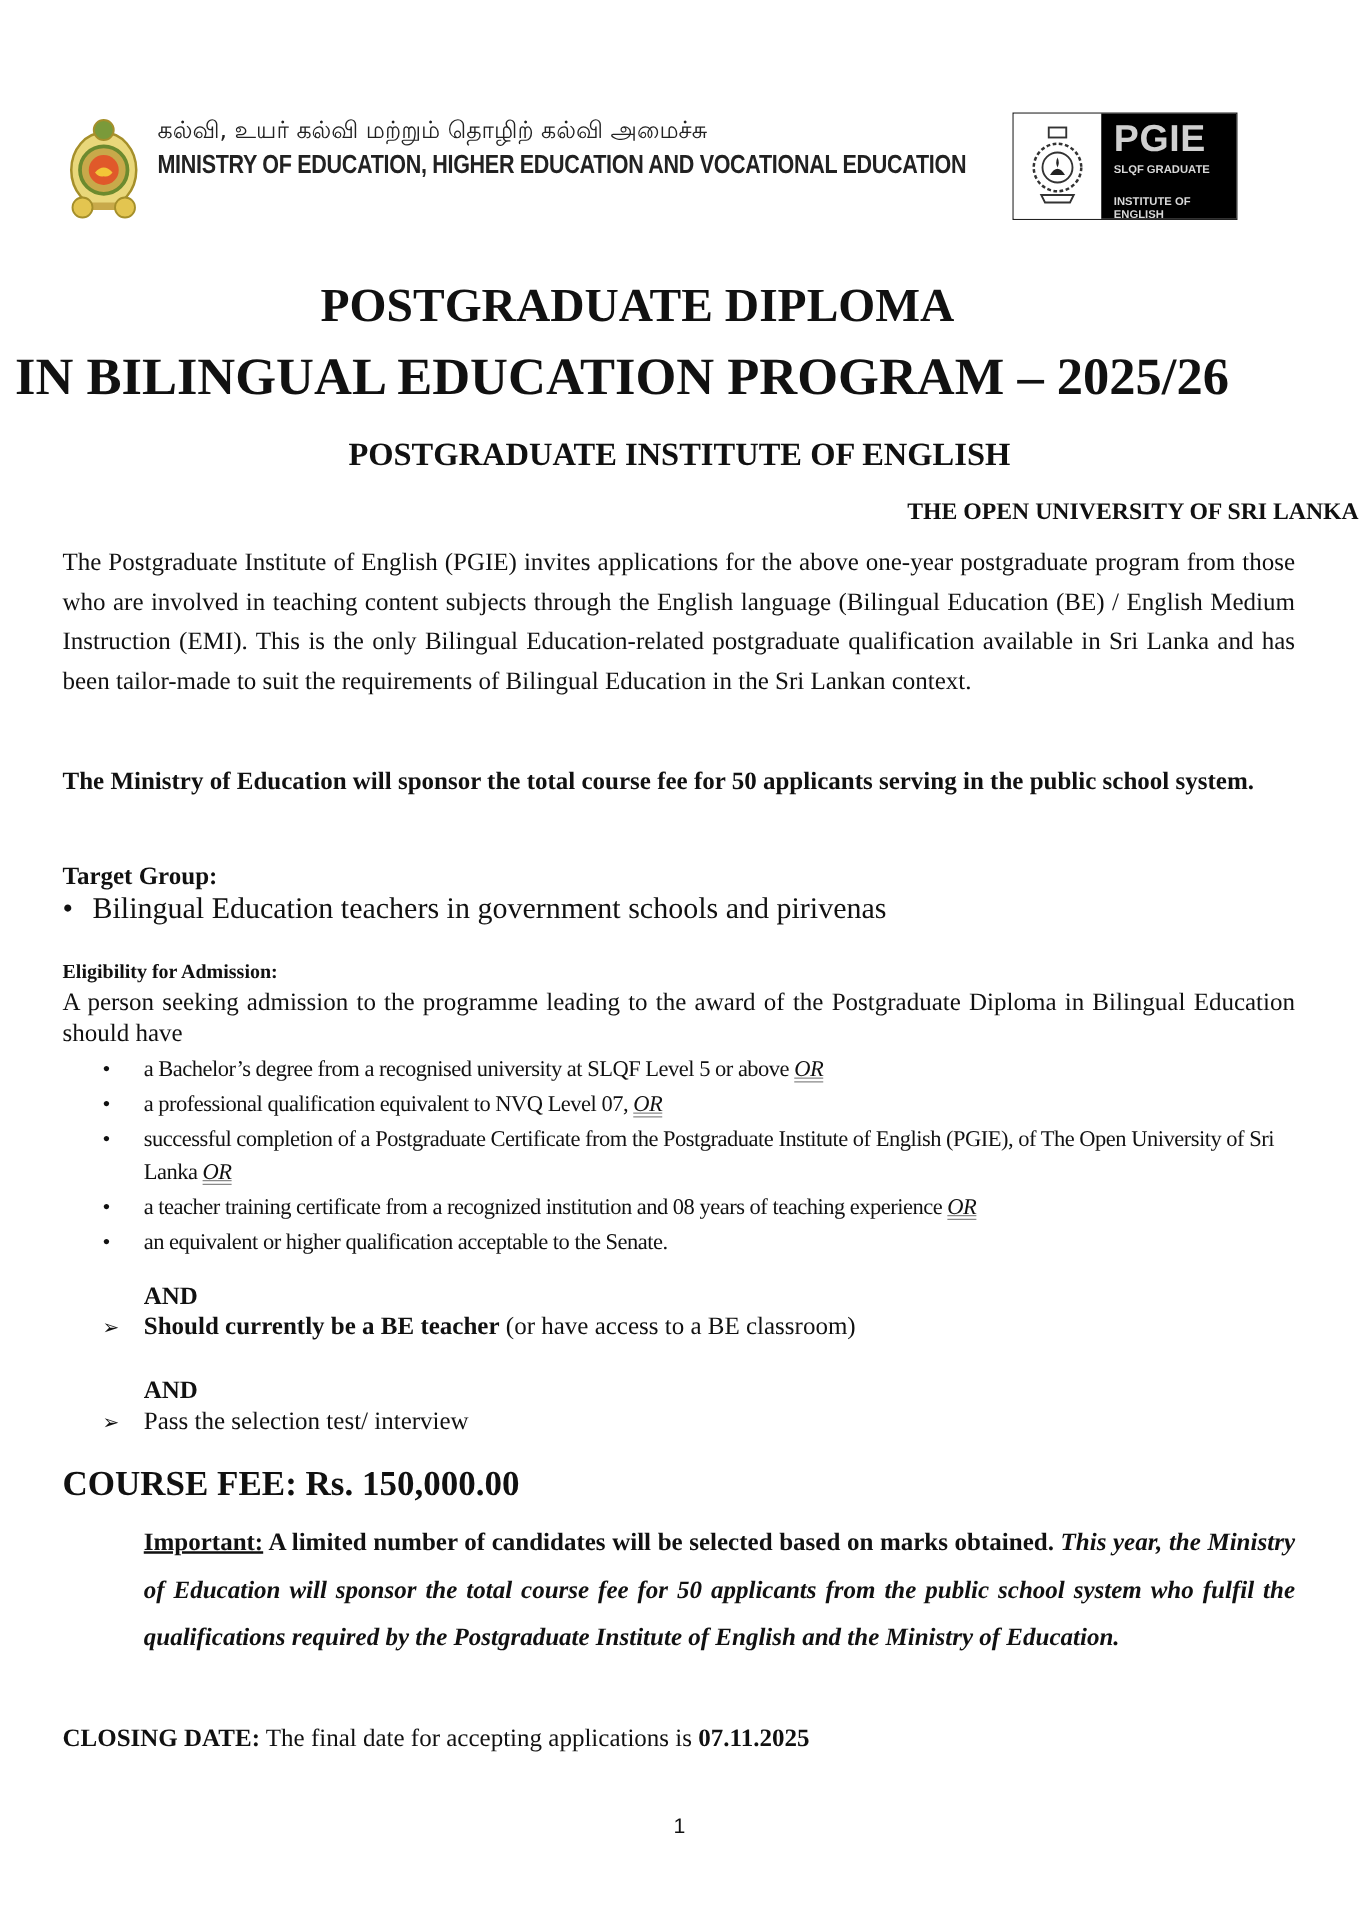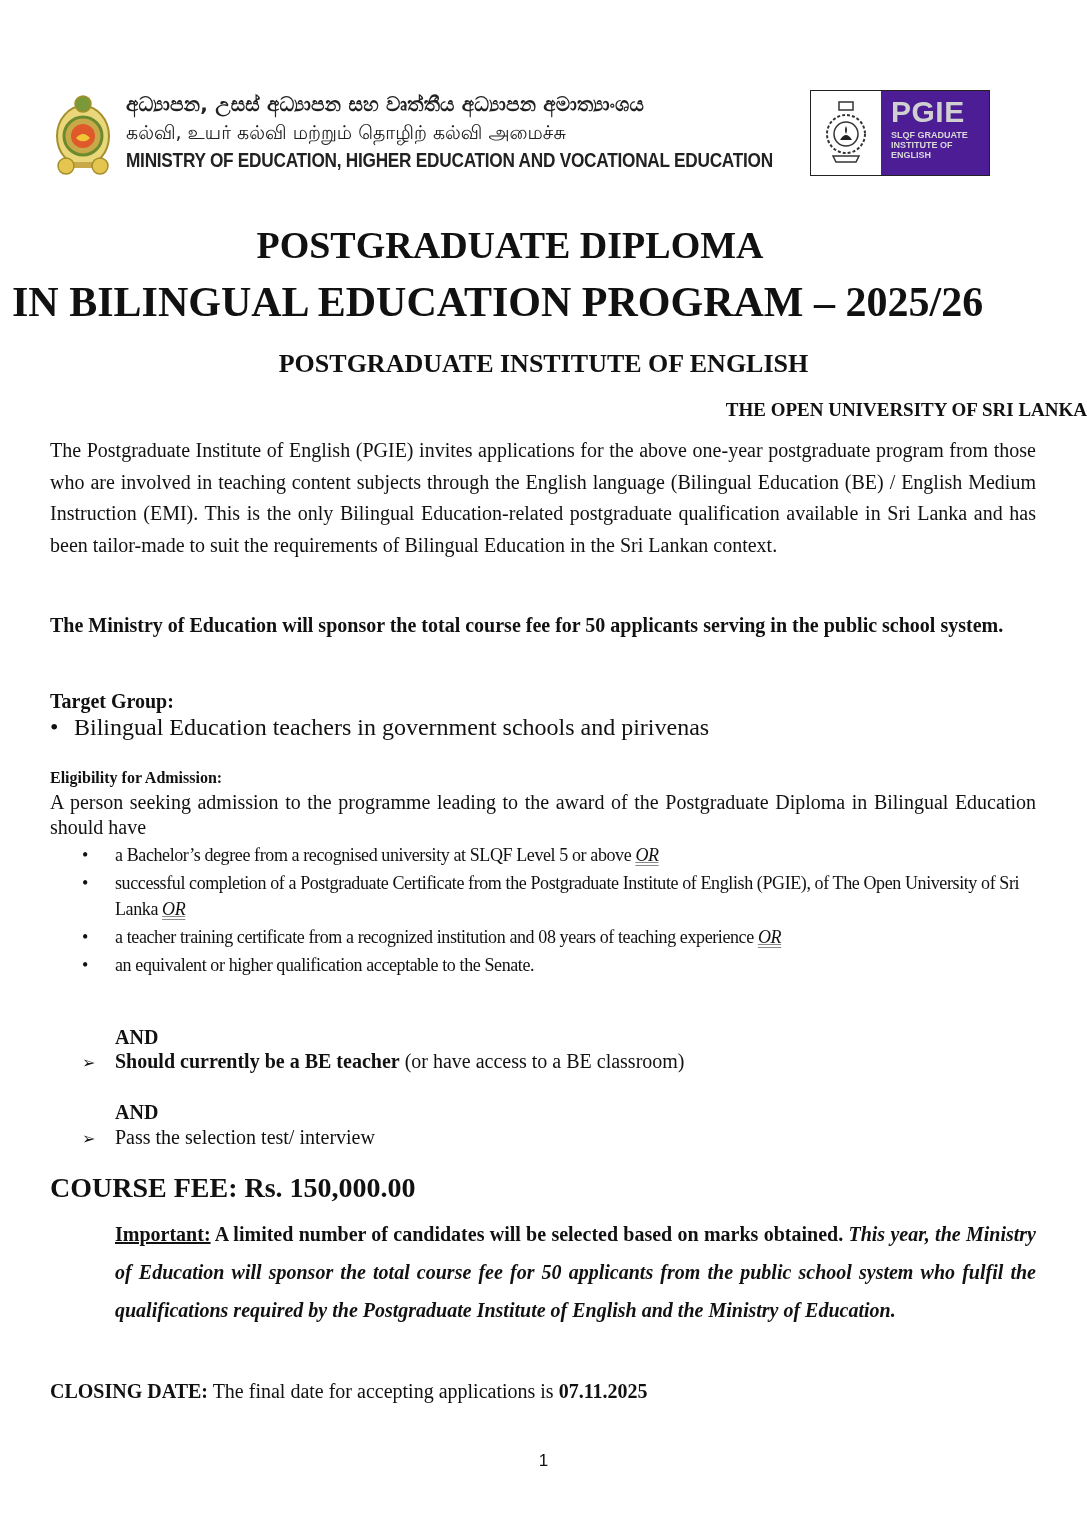--- a/index.html
+++ b/index.html
@@ -11,21 +11,21 @@
 
   
   .emblem { left: 54px; top: 92px; width: 58px; height: 84px; }
   .ministry { left: 126px; top: 90px; width: 610px; }
   .ministry .si { font-family: "DejaVu Sans", sans-serif; font-size: 20px; font-weight: bold; line-height: 28px; color: #222; white-space: nowrap; letter-spacing: 0.2px; }
   .ministry .ta { font-family: "DejaVu Sans", sans-serif; font-size: 19px; line-height: 28px; color: #222; white-space: nowrap; }
   .ministry .en { font-family: "Liberation Sans", sans-serif; font-size: 21px; font-weight: bold; line-height: 28px; color: #222; white-space: nowrap; transform: scaleX(0.82); transform-origin: left; letter-spacing: -0.3px; }
 
   .pgie { left: 810px; top: 90px; width: 180px; height: 86px; border: 1.5px solid #222; display: flex; box-sizing: border-box; }
   .pgie .crest { width: 70px; background: #fff; display: flex; align-items: center; justify-content: center; }
-  .pgie .dark { flex: 1; background: #4c1d95; color: #cfcfcf; font-family: "Liberation Sans", sans-serif; padding: 6px 0 0 10px; }
+  .pgie .dark { flex: 1; background: #000000; color: #cfcfcf; font-family: "Liberation Sans", sans-serif; padding: 6px 0 0 10px; }
   .pgie .big { font-size: 30px; font-weight: bold; line-height: 30px; color: #d0d0d0; letter-spacing: 0.5px; }
   .pgie .small { font-size: 9px; font-weight: bold; line-height: 10px; color: #d8d8d8; margin-top: 3px; }
 
   
   .t1 { left: 0; width: 1020px; top: 223px; text-align: center; font-size: 38px; font-weight: bold; line-height: 44px; }
   .t2 { left: 12px; width: 1087px; top: 280px; text-align: left; font-size: 42px; font-weight: bold; line-height: 44px; }
   .t3 { left: 0; width: 1087px; top: 348px; text-align: center; font-size: 26px; font-weight: bold; line-height: 32px; }
   .t4 { left: 0; width: 1087px; top: 398px; text-align: right; font-size: 19px; font-weight: bold; line-height: 24px; }
 
   .para { left: 50px; width: 986px; top: 435px; font-size: 20px; line-height: 31.5px; text-align: justify; }
@@ -70,40 +70,39 @@
     <circle cx="29" cy="44" r="19" fill="#c8a94a" stroke="#6c8a2e" stroke-width="3"></circle>
     <circle cx="29" cy="44" r="12" fill="#e0592a"></circle>
     <path d="M22 46 q7 -8 14 0 q-3 4 -7 3 q-4 1 -7 -3z" fill="#f3c637"></path>
     <rect x="12" y="70" width="34" height="6" fill="#c8a94a"></rect>
     <circle cx="12" cy="74" r="8" fill="#e3c550" stroke="#a58f2a" stroke-width="1.5"></circle>
     <circle cx="46" cy="74" r="8" fill="#e3c550" stroke="#a58f2a" stroke-width="1.5"></circle>
   </svg>
 </div>
 
 <div class="abs ministry">
-  <div class="si">අධ්‍යාපන, උසස් අධ්‍යාපන සහ වෘත්තීය අධ්‍යාපන අමාත්‍යාංශය</div>
   <div class="ta">கல்வி, உயர் கல்வி மற்றும் தொழிற் கல்வி அமைச்சு</div>
   <div class="en">MINISTRY OF EDUCATION, HIGHER EDUCATION AND VOCATIONAL EDUCATION</div>
 </div>
 
 <div class="abs pgie">
   <div class="crest">
     <svg width="50" height="70" viewBox="0 0 50 70">
       <rect x="18" y="4" width="14" height="8" fill="none" stroke="#333" stroke-width="1.5"></rect>
       <circle cx="25" cy="36" r="19" fill="none" stroke="#333" stroke-width="2" stroke-dasharray="3 2"></circle>
       <circle cx="25" cy="36" r="12" fill="none" stroke="#333" stroke-width="1.5"></circle>
       <path d="M19 42 q6 -10 12 0z" fill="#222"></path>
       <path d="M25 28 q2 4 0 8 q-2 -4 0 -8z" fill="#222"></path>
       <path d="M12 58 h26 l-3 6 h-20z" fill="none" stroke="#333" stroke-width="1.5"></path>
     </svg>
   </div>
   <div class="dark">
     <div class="big">PGIE</div>
     <div class="small">SLQF GRADUATE</div>
-    <div class="small" style="margin-top:0">INSTITUTE OF</div>
+    <div class="small" style="margin-top:16px">INSTITUTE OF</div>
     <div class="small" style="margin-top:0">ENGLISH</div>
   </div>
 </div>
 
 <div class="abs t1">POSTGRADUATE DIPLOMA</div>
 <div class="abs t2">IN BILINGUAL EDUCATION PROGRAM – 2025/26</div>
 <div class="abs t3">POSTGRADUATE INSTITUTE OF ENGLISH</div>
 <div class="abs t4">THE OPEN UNIVERSITY OF SRI LANKA</div>
 
 <div class="abs para">The Postgraduate Institute of English (PGIE) invites applications for the above one-year postgraduate program from those who are involved in teaching content subjects through the English language (Bilingual Education (BE) / English Medium Instruction (EMI). This is the only Bilingual Education-related postgraduate qualification available in Sri Lanka and has been tailor-made to suit the requirements of Bilingual Education in the Sri Lankan context.</div>
@@ -112,20 +111,21 @@
 <div class="abs h-target">Target Group:</div>
 <div class="abs target-item">
   <span class="b">•</span><span>Bilingual Education teachers in government schools and pirivenas</span>
 </div>
 
 <div class="abs h-elig">Eligibility for Admission:</div>
 <div class="abs elig-intro">A person seeking admission to the programme leading to the award of the Postgraduate Diploma in Bilingual Education should have</div>
 
 <div class="abs elist">
   <div class="li"><span>a Bachelor’s degree from a recognised university at SLQF Level 5 or above </span><span class="or">OR</span></div>
+  <div class="li"><span>a professional qualification equivalent to NVQ Level 07, </span><span class="or">OR</span></div>
   <div class="li"><span>successful completion of a Postgraduate Certificate from the Postgraduate Institute of English (PGIE), of The Open University of Sri Lanka </span><span class="or">OR</span></div>
   <div class="li"><span>a teacher training certificate from a recognized institution and 08 years of teaching experience </span><span class="or">OR</span></div>
   <div class="li"><span>an equivalent or higher qualification acceptable to the Senate.</span><span class="or"></span></div>
 </div>
 
 <div class="abs and1">AND</div>
 <div class="abs arr1">
   <span class="arrow">➢</span><b>Should currently be a BE teacher</b><span> (or have access to a BE classroom)</span>
 </div>
 <div class="abs and2">AND</div>

